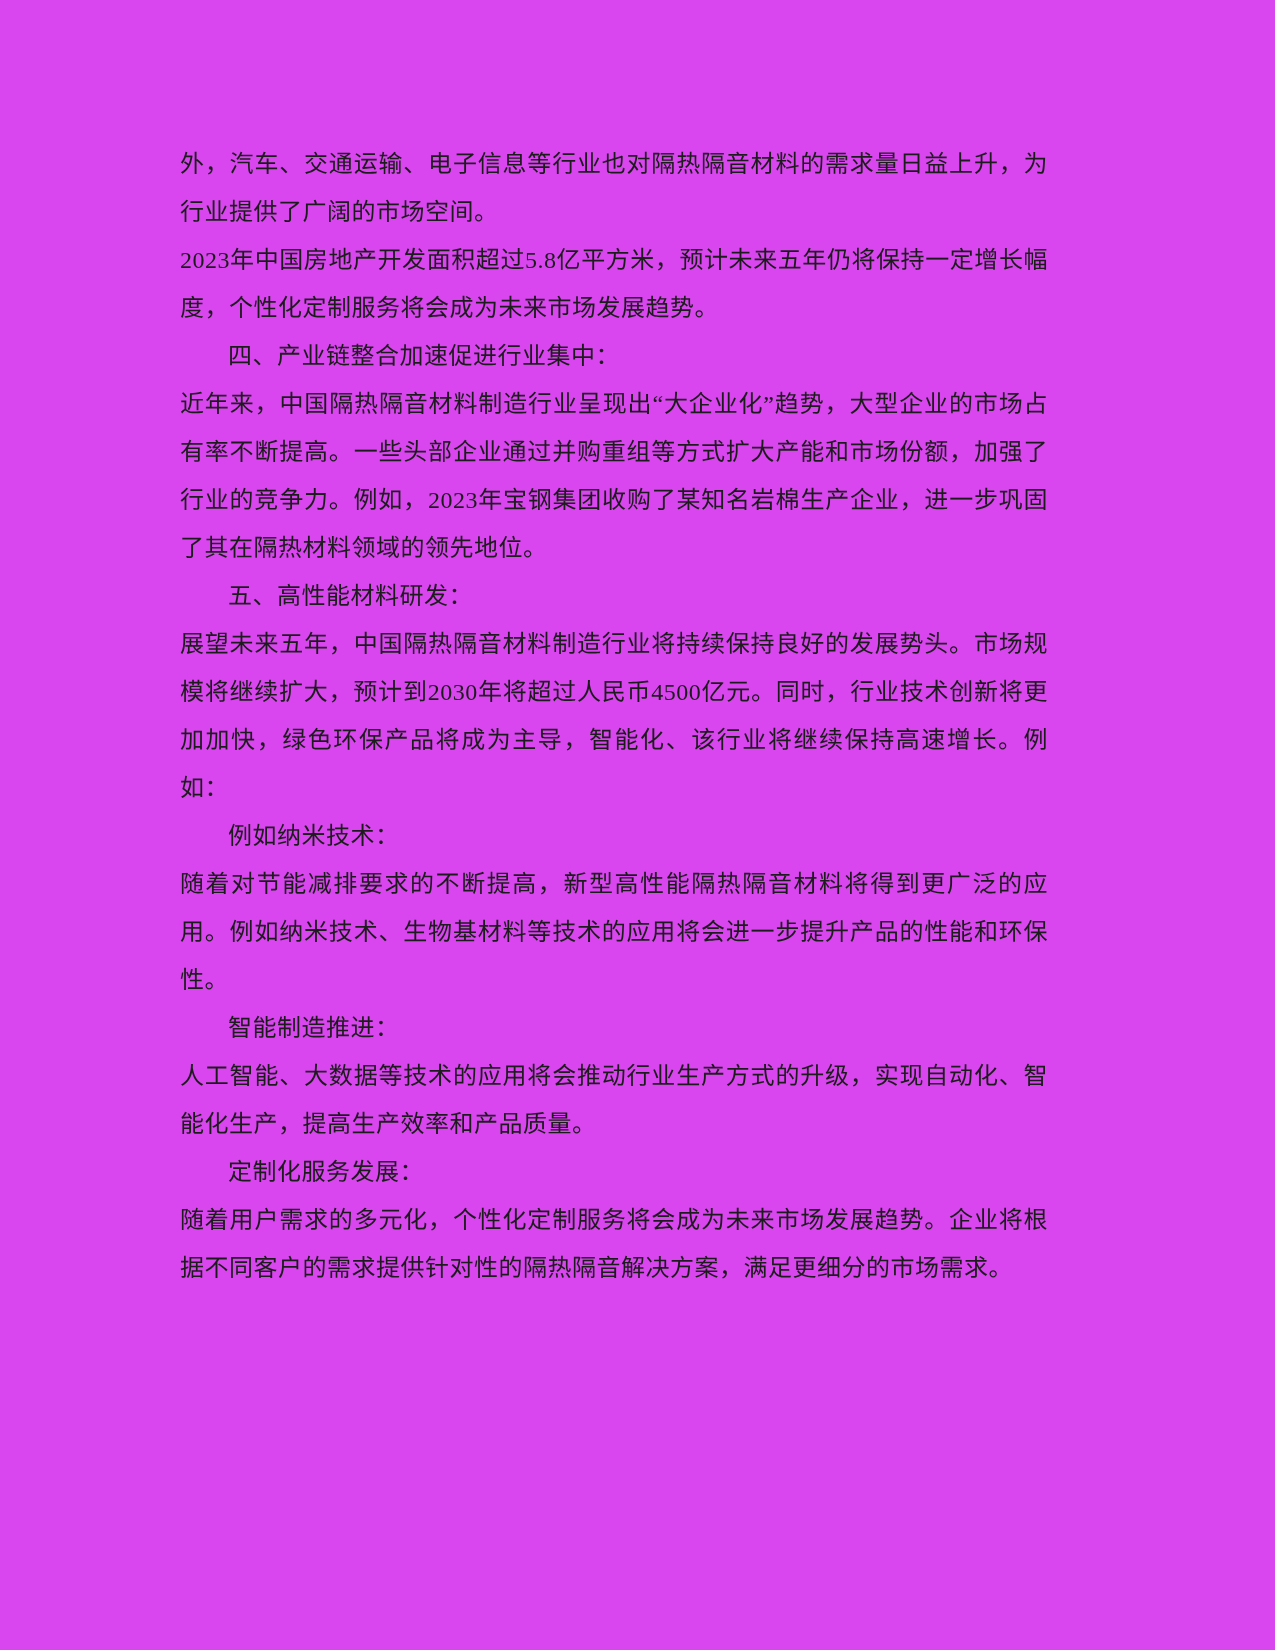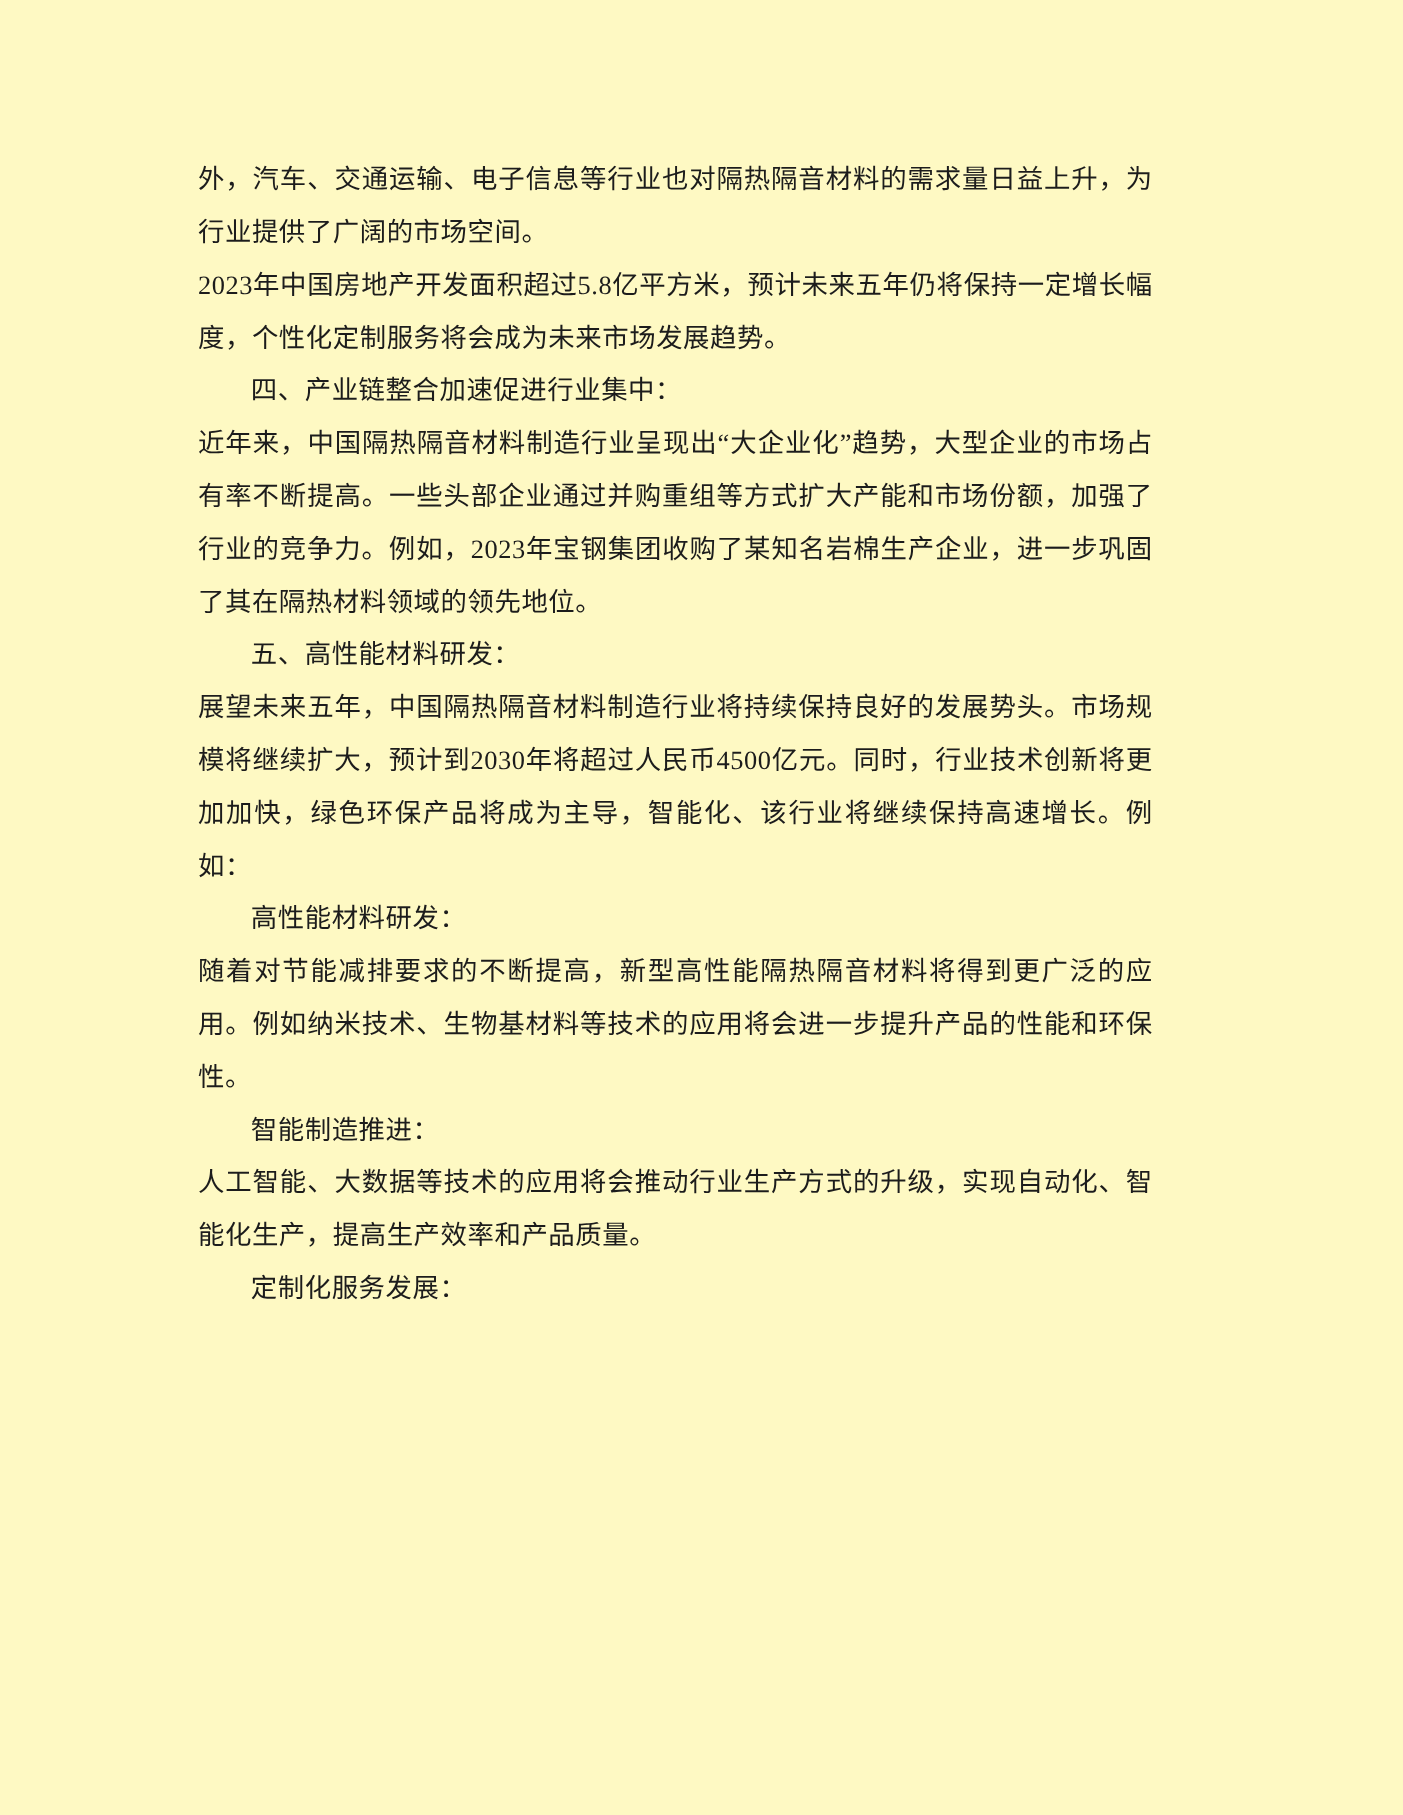--- a/index.html
+++ b/index.html
@@ -4,21 +4,21 @@
 <style>
   html, body {
     margin: 0;
     padding: 0;
     background: #ffffff;
   }
   .page {
     position: relative;
     width: 1275px;
     height: 1650px;
-    background: #fef9c3;
+    background: #d946ef;
     overflow: hidden;
     font-family: "Liberation Serif", "DejaVu Serif", serif;
   }
   .content {
     position: absolute;
     left: 180px;
     top: 140px;
     width: 868px;
     font-size: 24px;
     line-height: 48px;
@@ -38,19 +38,20 @@
 <body>
 
 <div class="page">
   <div class="content">
     <p>外，汽车、交通运输、电子信息等行业也对隔热隔音材料的需求量日益上升，为行业提供了广阔的市场空间。</p>
     <p>2023年中国房地产开发面积超过5.8亿平方米，预计未来五年仍将保持一定增长幅度，个性化定制服务将会成为未来市场发展趋势。</p>
     <p class="indent">四、产业链整合加速促进行业集中：</p>
     <p>近年来，中国隔热隔音材料制造行业呈现出“大企业化”趋势，大型企业的市场占有率不断提高。一些头部企业通过并购重组等方式扩大产能和市场份额，加强了行业的竞争力。例如，2023年宝钢集团收购了某知名岩棉生产企业，进一步巩固了其在隔热材料领域的领先地位。</p>
     <p class="indent">五、高性能材料研发：</p>
     <p>展望未来五年，中国隔热隔音材料制造行业将持续保持良好的发展势头。市场规模将继续扩大，预计到2030年将超过人民币4500亿元。同时，行业技术创新将更加加快，绿色环保产品将成为主导，智能化、该行业将继续保持高速增长。例如：</p>
-    <p class="indent">高性能材料研发：</p>
+    <p class="indent">例如纳米技术：</p>
     <p>随着对节能减排要求的不断提高，新型高性能隔热隔音材料将得到更广泛的应用。例如纳米技术、生物基材料等技术的应用将会进一步提升产品的性能和环保性。</p>
     <p class="indent">智能制造推进：</p>
     <p>人工智能、大数据等技术的应用将会推动行业生产方式的升级，实现自动化、智能化生产，提高生产效率和产品质量。</p>
     <p class="indent">定制化服务发展：</p>
+    <p>随着用户需求的多元化，个性化定制服务将会成为未来市场发展趋势。企业将根据不同客户的需求提供针对性的隔热隔音解决方案，满足更细分的市场需求。</p>
   </div>
 </div>
 
 </body></html>

